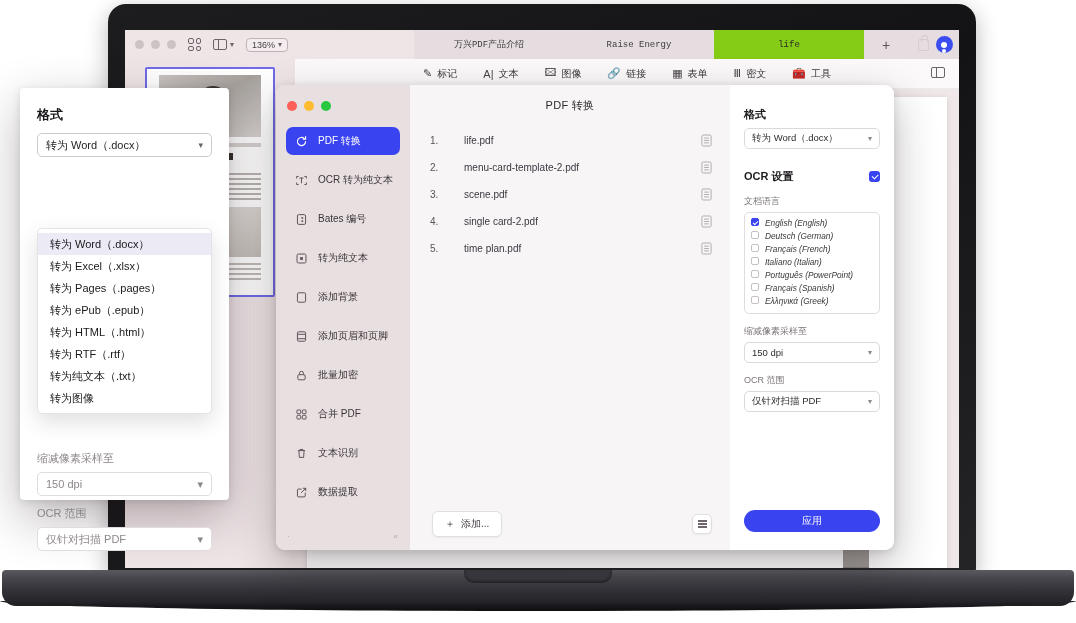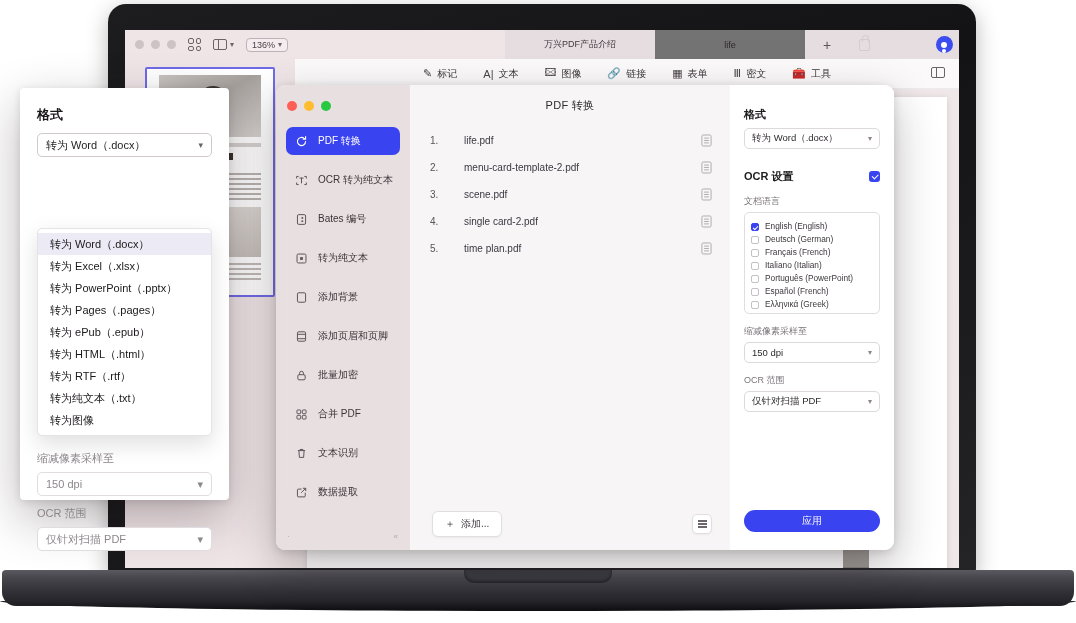--- a/index.html
+++ b/index.html
@@ -61,22 +61,23 @@
   .zoom-chip {
     border:1px solid #bdb3b6; border-radius:4px; padding:1px 5px;
     font-size:9px; color:#4a4348; display:flex; align-items:center; gap:3px;
     background:#f4ecee;
   }
   .tabs { display:flex; align-items:center; flex:1; height:29px; }
   .tab {
     flex:0 0 auto; height:29px; display:flex; align-items:center; justify-content:center;
     font-size:9px; color:#3f3a3e; padding:0 10px; min-width:150px;
     background:#e6dde0;
-  }
-  .tab.active { background:#737373; color:#2d292c; }
+    font-family:Liberation Mono, monospace;
+  }
+  .tab.active { background:#84cc16; color:#2d292c; }
   .tab.plain { background:#e6dde0; }
   .tab-add { width:44px; display:flex;align-items:center;justify-content:center;
              font-size:14px;color:#5c5459;background:#e6dde0;height:29px;}
   .tab-spacer{flex:1;background:#e6dde0;height:29px;display:flex;align-items:center;padding-left:10px;}
   .ghost-lock{width:11px;height:12px;border:1.4px solid #d6ccd0;border-radius:2px;position:relative;}
   .ghost-lock::before{content:"";position:absolute;left:2px;top:-5px;width:5px;height:6px;border:1.4px solid #d6ccd0;border-bottom:none;border-radius:4px 4px 0 0;}
   .avatar-btn{width:30px;display:flex;align-items:center;justify-content:center;background:#e6dde0;height:29px;}
   .avatar {
     width:17px;height:17px;border-radius:50%;background:#3b4cf0;
     display:flex;align-items:center;justify-content:center;
@@ -192,21 +193,21 @@
   .ocr-head { display:flex; align-items:center; justify-content:space-between; margin-top:20px; }
   .cbx {
     width:11px;height:11px;border-radius:3px;background:#3a43f0;
     display:flex;align-items:center;justify-content:center;
   }
   .cbx::after{content:"";width:5px;height:2.5px;border-left:1.6px solid #fff;border-bottom:1.6px solid #fff;transform:rotate(-45deg);margin-bottom:1px;}
   .langbox {
     border:1px solid #e0dcdf; border-radius:5px; height:102px; overflow:hidden;
     padding:5px 6px; margin-top:3px;
   }
-  .lang { display:flex; align-items:flex-end; gap:6px; height:13px; font-size:8.3px; color:#3c373c; }
+  .lang { display:flex; align-items:flex-start; gap:6px; height:13px; font-size:8.3px; color:#3c373c;font-style:italic; }
   .lang .b { width:8px;height:8px;border:1px solid #c5c0c4;border-radius:2px;flex:0 0 8px;}
   .lang.on .b { background:#3a43f0;border-color:#3a43f0; position:relative;}
   .lang.on .b::after{content:"";position:absolute;left:1.4px;top:2px;width:4px;height:2px;border-left:1.3px solid #fff;border-bottom:1.3px solid #fff;transform:rotate(-45deg);}
   .btn-apply {
     position:absolute; left:14px; right:14px; bottom:18px; height:22px;
     background:#3a43f0; color:#fff; border-radius:11px; font-size:10px;
     display:flex; align-items:center; justify-content:center;
   }
 
   
@@ -269,20 +270,23 @@
           <div class="zoom-chip">
             <span>136%</span>
             <span class="caret">▾</span>
           </div>
         </div>
 
         <div class="tabs">
           <div class="tab plain">
             <span>万兴PDF产品介绍</span>
           </div>
+          <div class="tab plain">
+            <span>Raise Energy</span>
+          </div>
           <div class="tab active">
             <span>life</span>
           </div>
           <div class="tab-add">
             <span>+</span>
           </div>
           <div class="tab-spacer">
             <span class="ghost-lock"></span>
           </div>
           <div class="avatar-btn">
@@ -568,21 +572,21 @@
         <div class="lang">
             <span class="b"></span>
             <span>Italiano (Italian)</span>
           </div>
         <div class="lang">
             <span class="b"></span>
             <span>Português (PowerPoint)</span>
           </div>
         <div class="lang">
             <span class="b"></span>
-            <span>Español (French)</span>
+            <span>Français (Spanish)</span>
           </div>
         <div class="lang">
             <span class="b"></span>
             <span>Ελληνικά (Greek)</span>
           </div>
       </div>
 
       <div class="lbl-sm">缩减像素采样至</div>
       <div class="sel" style="margin-top:2px">
         <span>150 dpi</span>
@@ -609,23 +613,20 @@
     </div>
 
     <div class="p-menu">
       <div class="p-opt sel-opt">
           <span>转为 Word（.docx）</span>
         </div>
       <div class="p-opt">
           <span>转为 Excel（.xlsx）</span>
         </div>
       <div class="p-opt">
-          <span>转为 PowerPoint（.pptx）</span>
-        </div>
-      <div class="p-opt">
           <span>转为 Pages（.pages）</span>
         </div>
       <div class="p-opt">
           <span>转为 ePub（.epub）</span>
         </div>
       <div class="p-opt">
           <span>转为 HTML（.html）</span>
         </div>
       <div class="p-opt">
           <span>转为 RTF（.rtf）</span>

